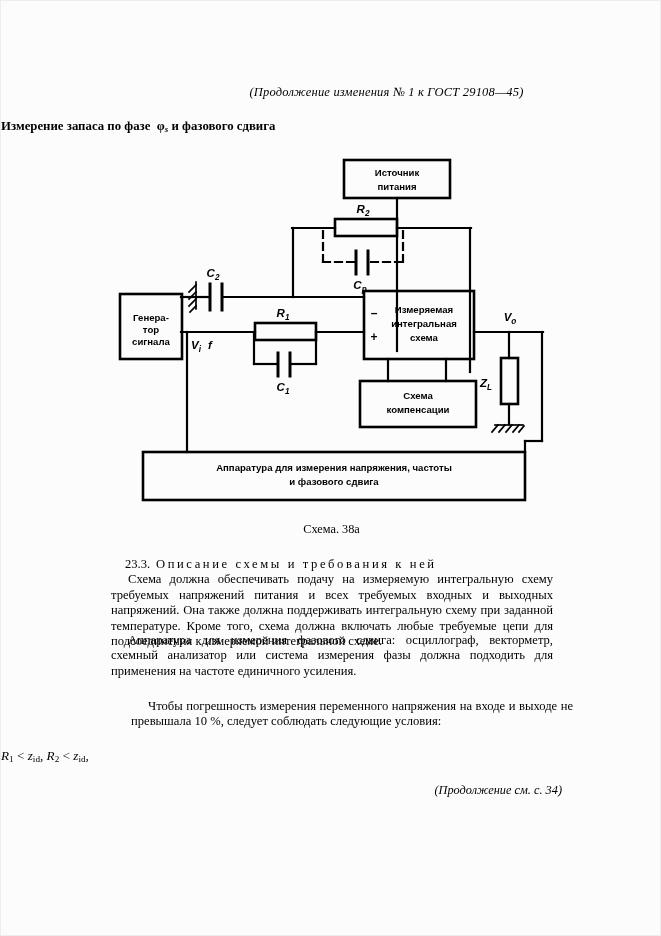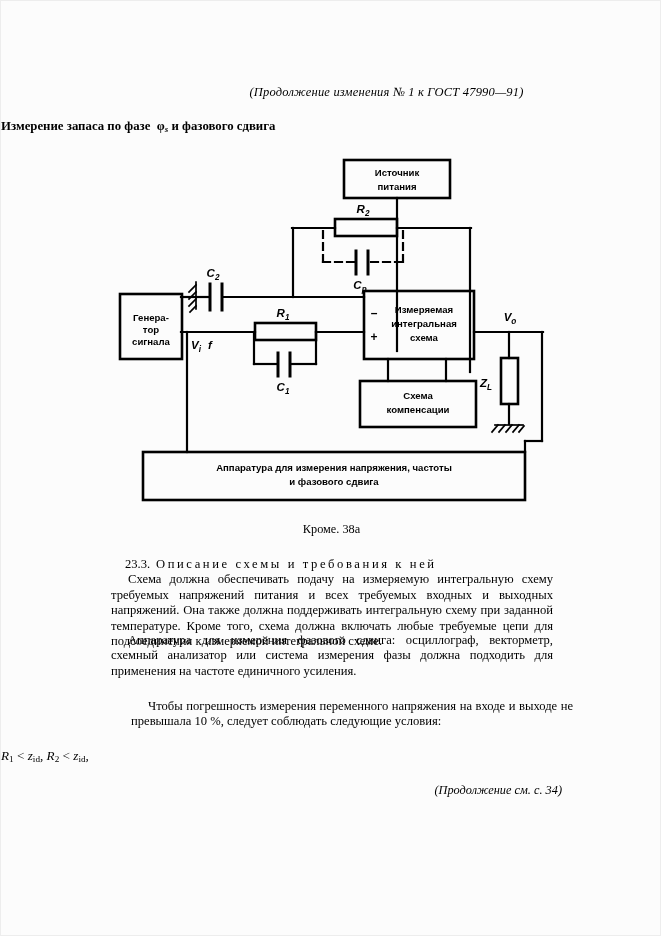--- a/index.html
+++ b/index.html
@@ -106,21 +106,21 @@
     font-style: italic;
     font-size: 12.3px;
   }
 </style>
 </head>
 <body>
 
 <div id="page">
 
   <div class="hdr-cont">
-    <span class="inner">(Продолжение изменения № 1 к ГОСТ  47990—91)</span>
+    <span class="inner">(Продолжение изменения № 1 к ГОСТ  29108—45)</span>
   </div>
 
   <div class="title">
     <span>Измерение запаса по фазе</span>&nbsp;&nbsp;<span class="gr">φ</span><span class="sub">s</span>&nbsp;<span>и фазового сдвига</span>
   </div>
 
   <div id="diagram">
     <svg width="445" height="365" viewBox="0 0 445 365" xmlns="http://www.w3.org/2000/svg">
       <g stroke="#000" stroke-width="2.2" fill="none" stroke-linecap="square">
 
@@ -243,21 +243,21 @@
 
         <text x="85" y="198"><tspan>V</tspan><tspan font-size="8.2" dy="2.6">i</tspan></text>
 
         <text x="399" y="170"><tspan>V</tspan><tspan font-size="8.2" dy="2.6">o</tspan></text>
 
         <text x="99" y="198">f</text>
       </g>
     </svg>
   </div>
 
-  <div class="fig-cap">Кроме. 38а</div>
+  <div class="fig-cap">Схема. 38а</div>
 
   <div class="body-block b1">
     <span class="heading-spaced"><span class="num">23.3.</span> <span>Описание схемы и требования к ней</span></span>
     <span class="para">Схема должна обеспечивать подачу на измеряемую интегральную схему требуемых напряжений питания и всех требуемых входных и выходных напряжений. Она также должна поддерживать интегральную схему при заданной температуре. Кроме того, схема должна включать любые требуемые цепи для подсоединения к измеряемой интегральной схеме.</span>
   </div>
 
   <div class="body-block b2">
     <span class="para">Аппаратура для измерения фазового сдвига: осциллограф, векторметр, схемный анализатор или система измерения фазы должна подходить для применения на частоте единичного усиления.</span>
   </div>
 

